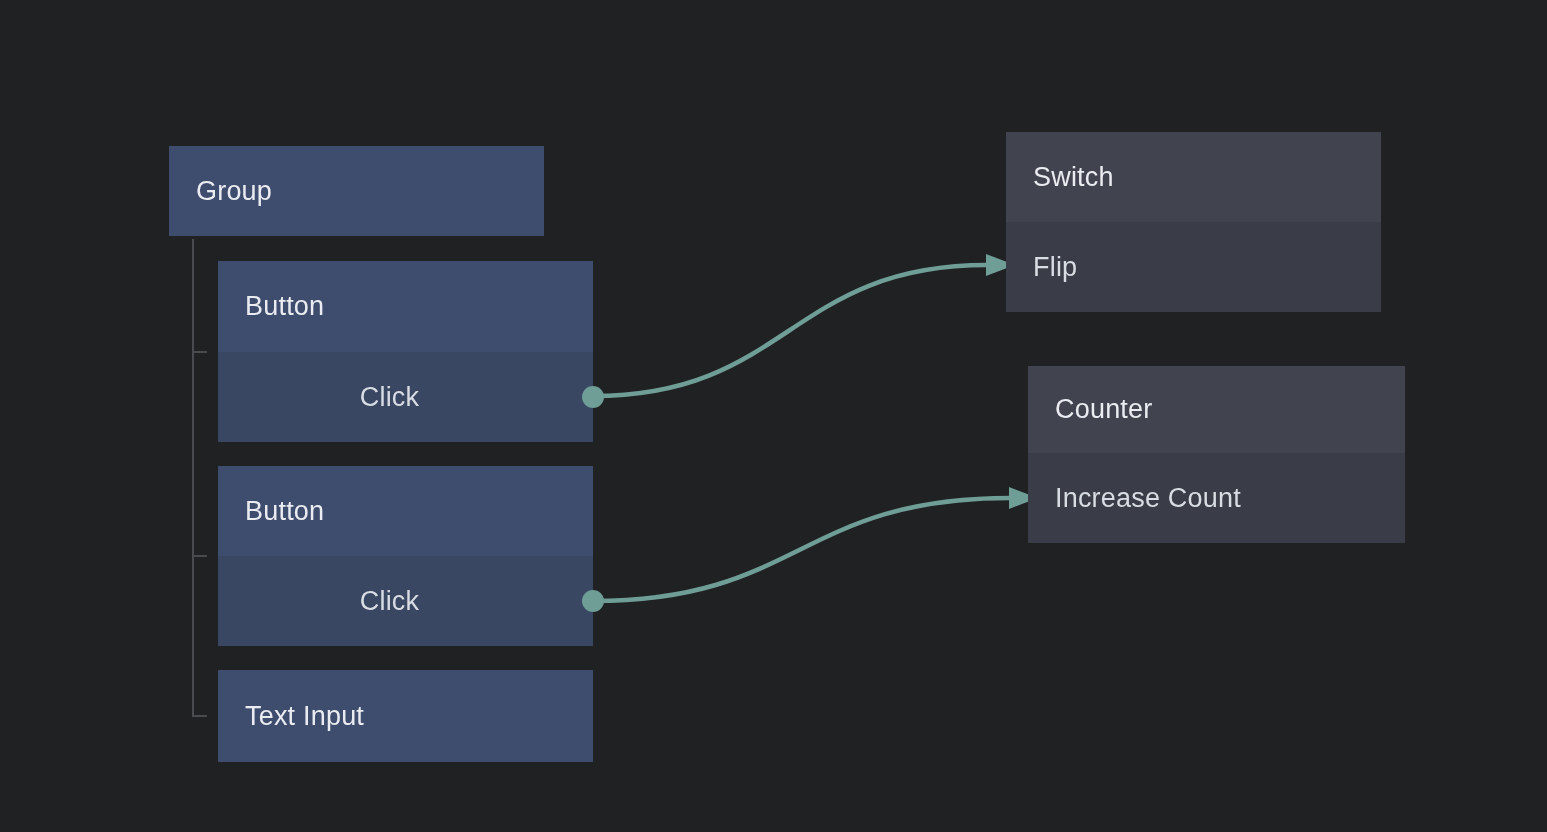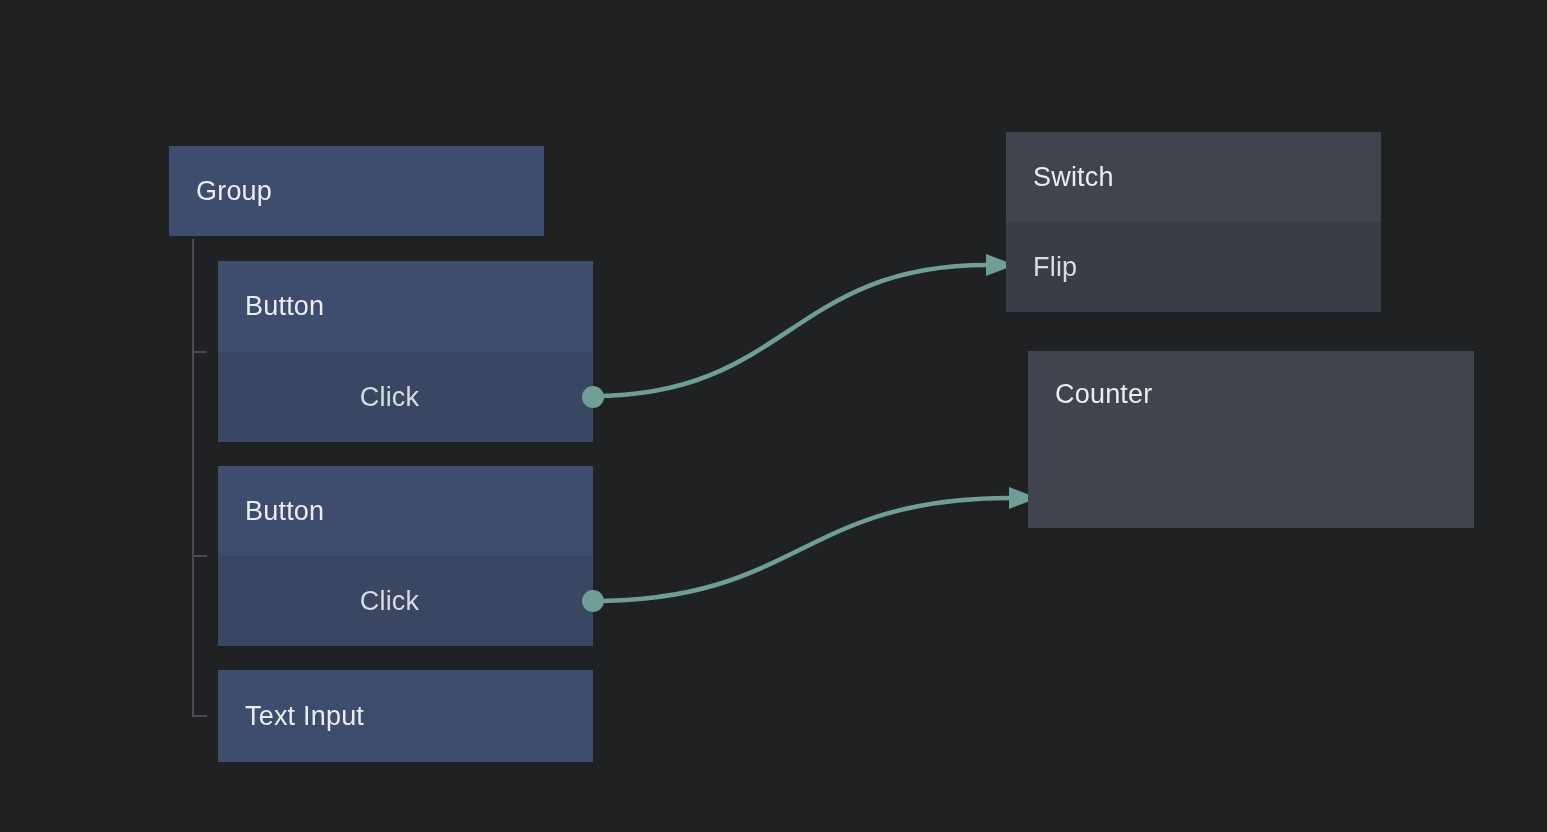--- a/index.html
+++ b/index.html
@@ -102,17 +102,20 @@
     <div class="hdr">Text Input</div>
   </div>
 
   <div class="node gray" style="left:1006px;top:132px;width:375px;height:180px">
     <div class="hdr" style="flex:none;height:90px">Switch</div>
     <div class="row in" style="height:90px">
       <span>Flip</span>
     </div>
   </div>
 
-  <div class="node gray" style="left:1028px;top:351px;width:446px;height:177px">
+  <div class="node gray" style="left:1028px;top:366px;width:377px;height:177px">
     <div class="hdr" style="flex:none;height:87px">Counter</div>
+    <div class="row in" style="height:90px">
+      <span>Increase Count</span>
+    </div>
   </div>
 
 </div>
 
 </body></html>

